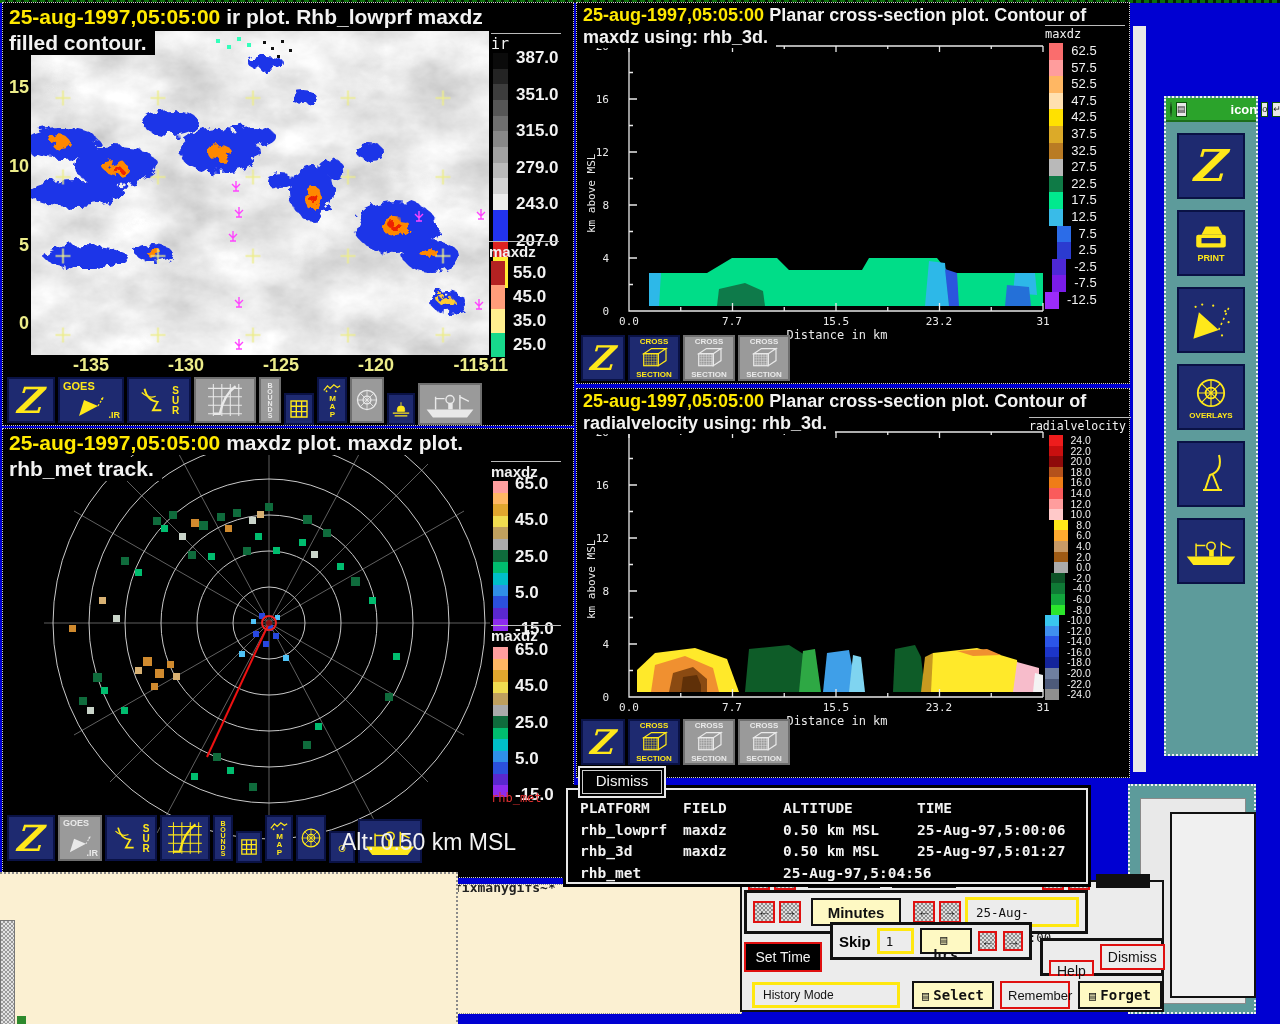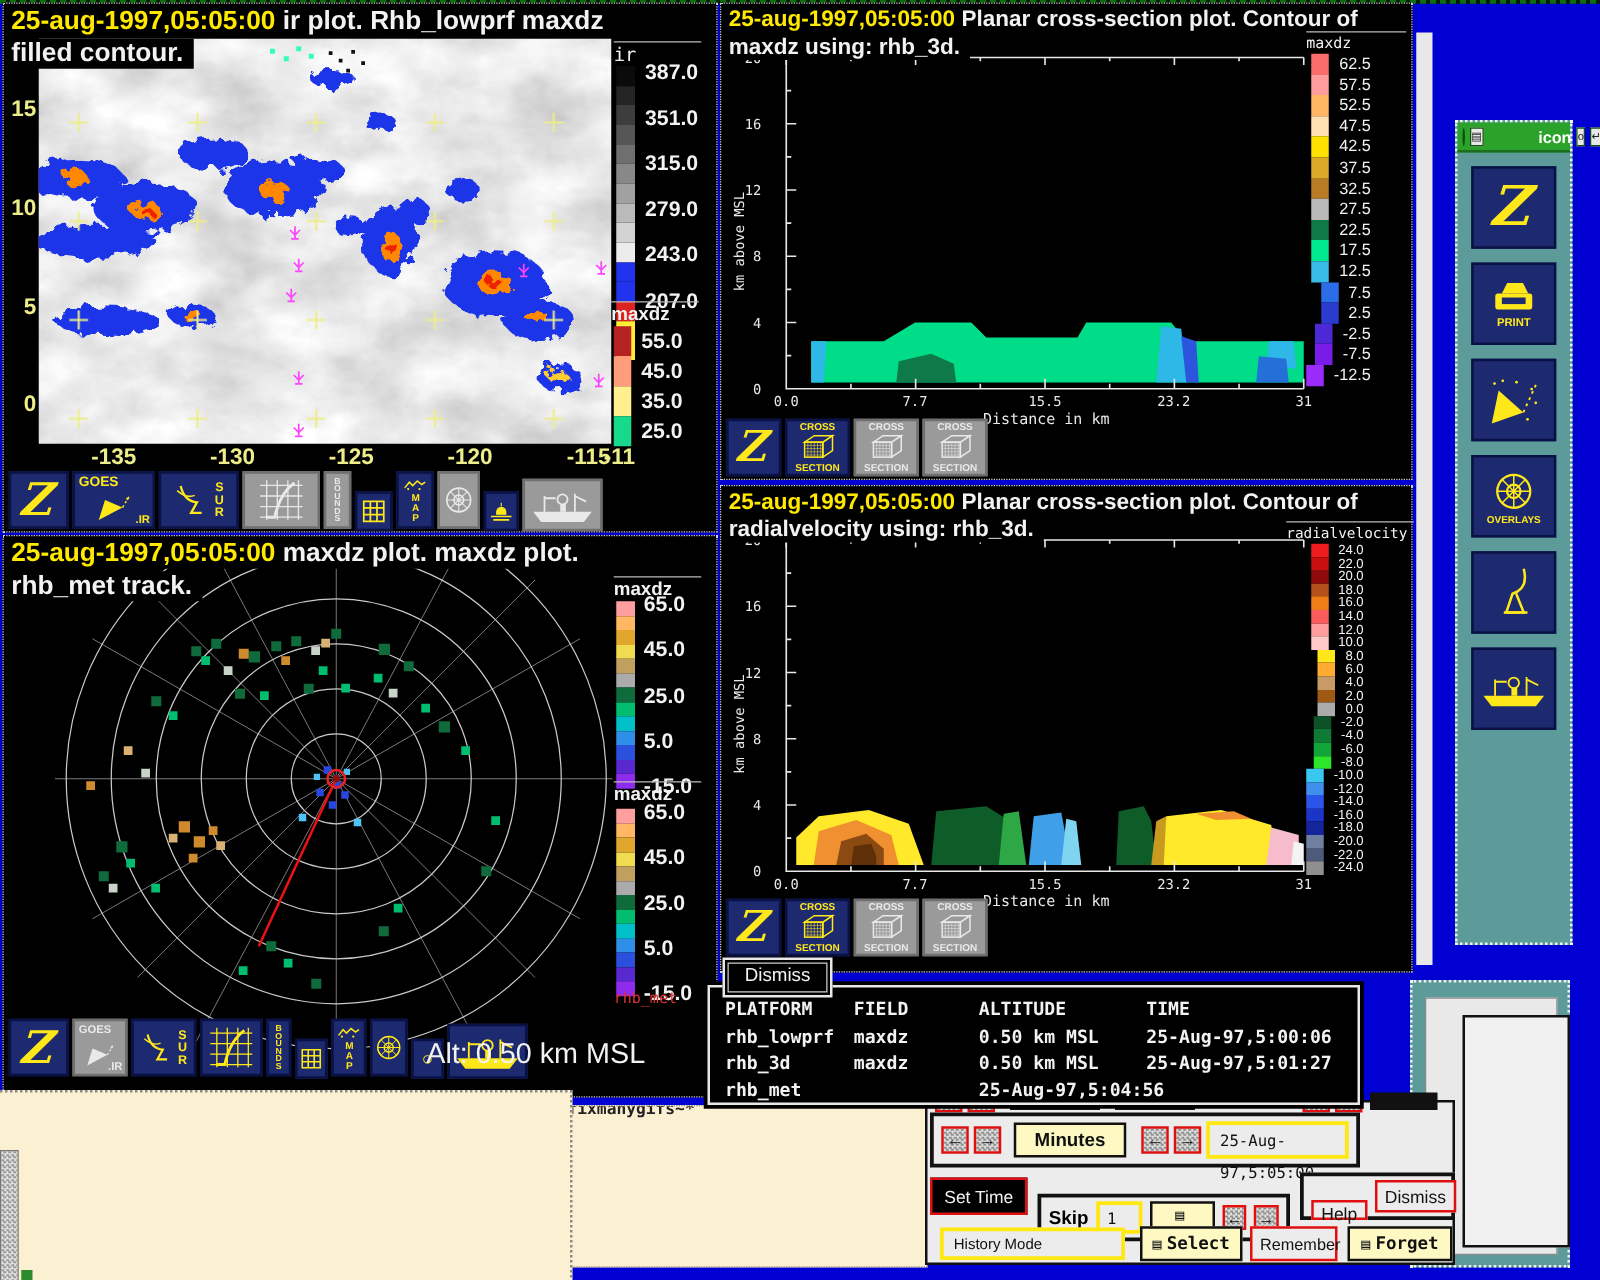--- a/index.html
+++ b/index.html
@@ -1048,21 +1048,21 @@
     <button class="cp-arrow"><span>←</span></button>
     <button class="cp-arrow"><span>→</span></button>
     <button class="cp-btn-black" style="width:90px;height:28px;margin-left:6px;">Minutes</button>
     <button class="cp-arrow" style="margin-left:8px;"><span>←</span></button>
     <button class="cp-arrow"><span>→</span></button>
     <div class="cp-field" style="flex:1;height:30px;line-height:25px;padding-left:8px;">25-Aug-97,5:05:00</div>
   </div>
 
   <button class="cp-btn-black" style="position:absolute;left:2px;top:60px;width:78px;height:30px;background:#000;color:#f2f2f2;border:2px solid #e01010;font-weight:normal;font-size:14px;">Set Time</button>
 
-  <div class="cp-group" style="left:88px;top:73px;width:202px;height:38px;">
+  <div class="cp-group" style="left:88px;top:40px;width:202px;height:38px;">
     <span style="font-weight:bold;font-size:15px;">Skip</span>
     <div class="cp-field" style="width:38px;height:26px;line-height:21px;padding-left:6px;">1</div>
     <button class="cp-btn-black cp-mono" style="height:26px;"><span class="doc-ic">▤</span><span>hrs</span></button>
     <button class="cp-arrow" style="width:20px;height:20px;"><span>←</span></button>
     <button class="cp-arrow" style="width:20px;height:20px;"><span>→</span></button>
   </div>
 
   <div class="cp-group" style="left:298px;top:56px;width:124px;height:38px;">
     <button class="cp-btn-red" style="height:16px;margin-top:21px;">Help</button>
     <button class="cp-btn-red" style="height:26px;">Dismiss</button>

